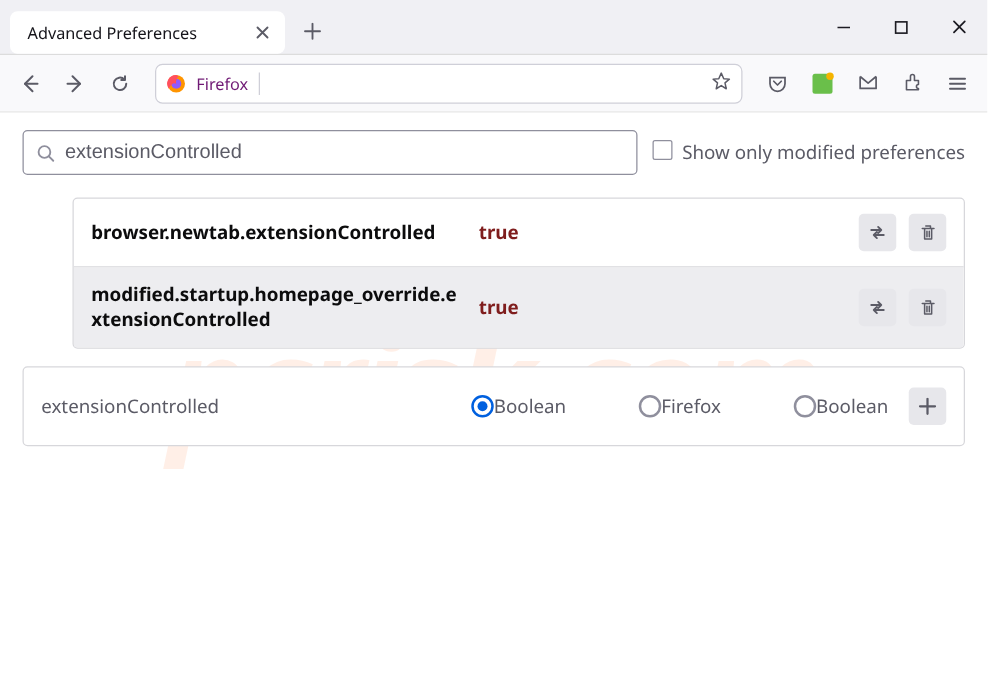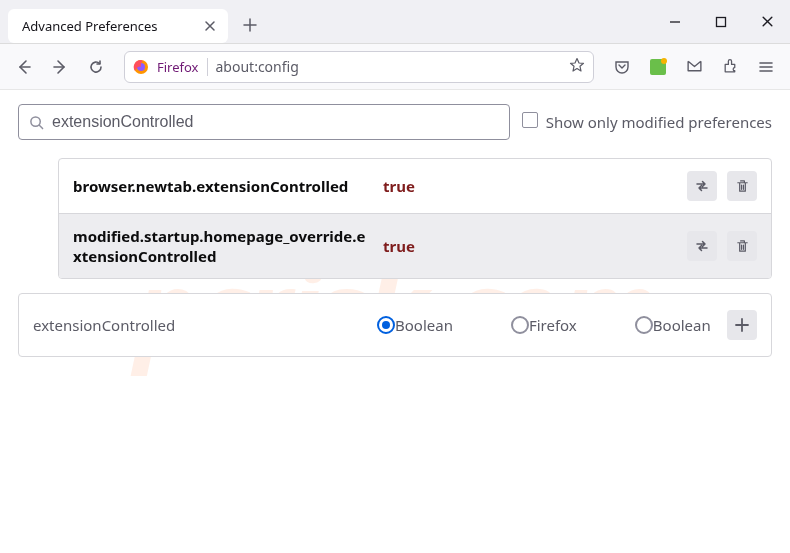--- a/index.html
+++ b/index.html
@@ -179,21 +179,20 @@
           <path d="M12 2 L12 5 L9 5" stroke="currentColor" stroke-width="1.6" fill="none" stroke-linecap="round" stroke-linejoin="round"></path>
         </svg>
     </div>
     <div class="urlbar">
       <svg class="ff-icon" viewBox="0 0 16 16">
           <circle cx="8" cy="8" r="7" fill="#ff9500"></circle>
           <circle cx="8" cy="8" r="4" fill="#9059ff"></circle>
           <path d="M8 1 A7 7 0 0 0 2 12 Q5 6 8 8 Q7 4 10 2 Z" fill="#ff4f5e"></path>
         </svg>
       <span class="urlbar-identity">Firefox</span>
-      <span class="urlbar-text">about:config</span>
       <span class="star">
         <svg width="16" height="16" viewBox="0 0 16 16">
             <path d="M8 1.5 L10 6 L14.5 6.3 L11 9.3 L12 14 L8 11.5 L4 14 L5 9.3 L1.5 6.3 L6 6 Z" stroke="currentColor" stroke-width="1.2" fill="none" stroke-linejoin="round"></path>
           </svg>
       </span>
     </div>
     <div class="tb-icon">
       <svg width="16" height="16" viewBox="0 0 16 16">
           <path d="M2 3 H14 V8 A6 6 0 0 1 2 8 Z" stroke="currentColor" stroke-width="1.4" fill="none"></path>
           <path d="M5 6 L8 9 L11 6" stroke="currentColor" stroke-width="1.4" fill="none" stroke-linecap="round" stroke-linejoin="round"></path>

